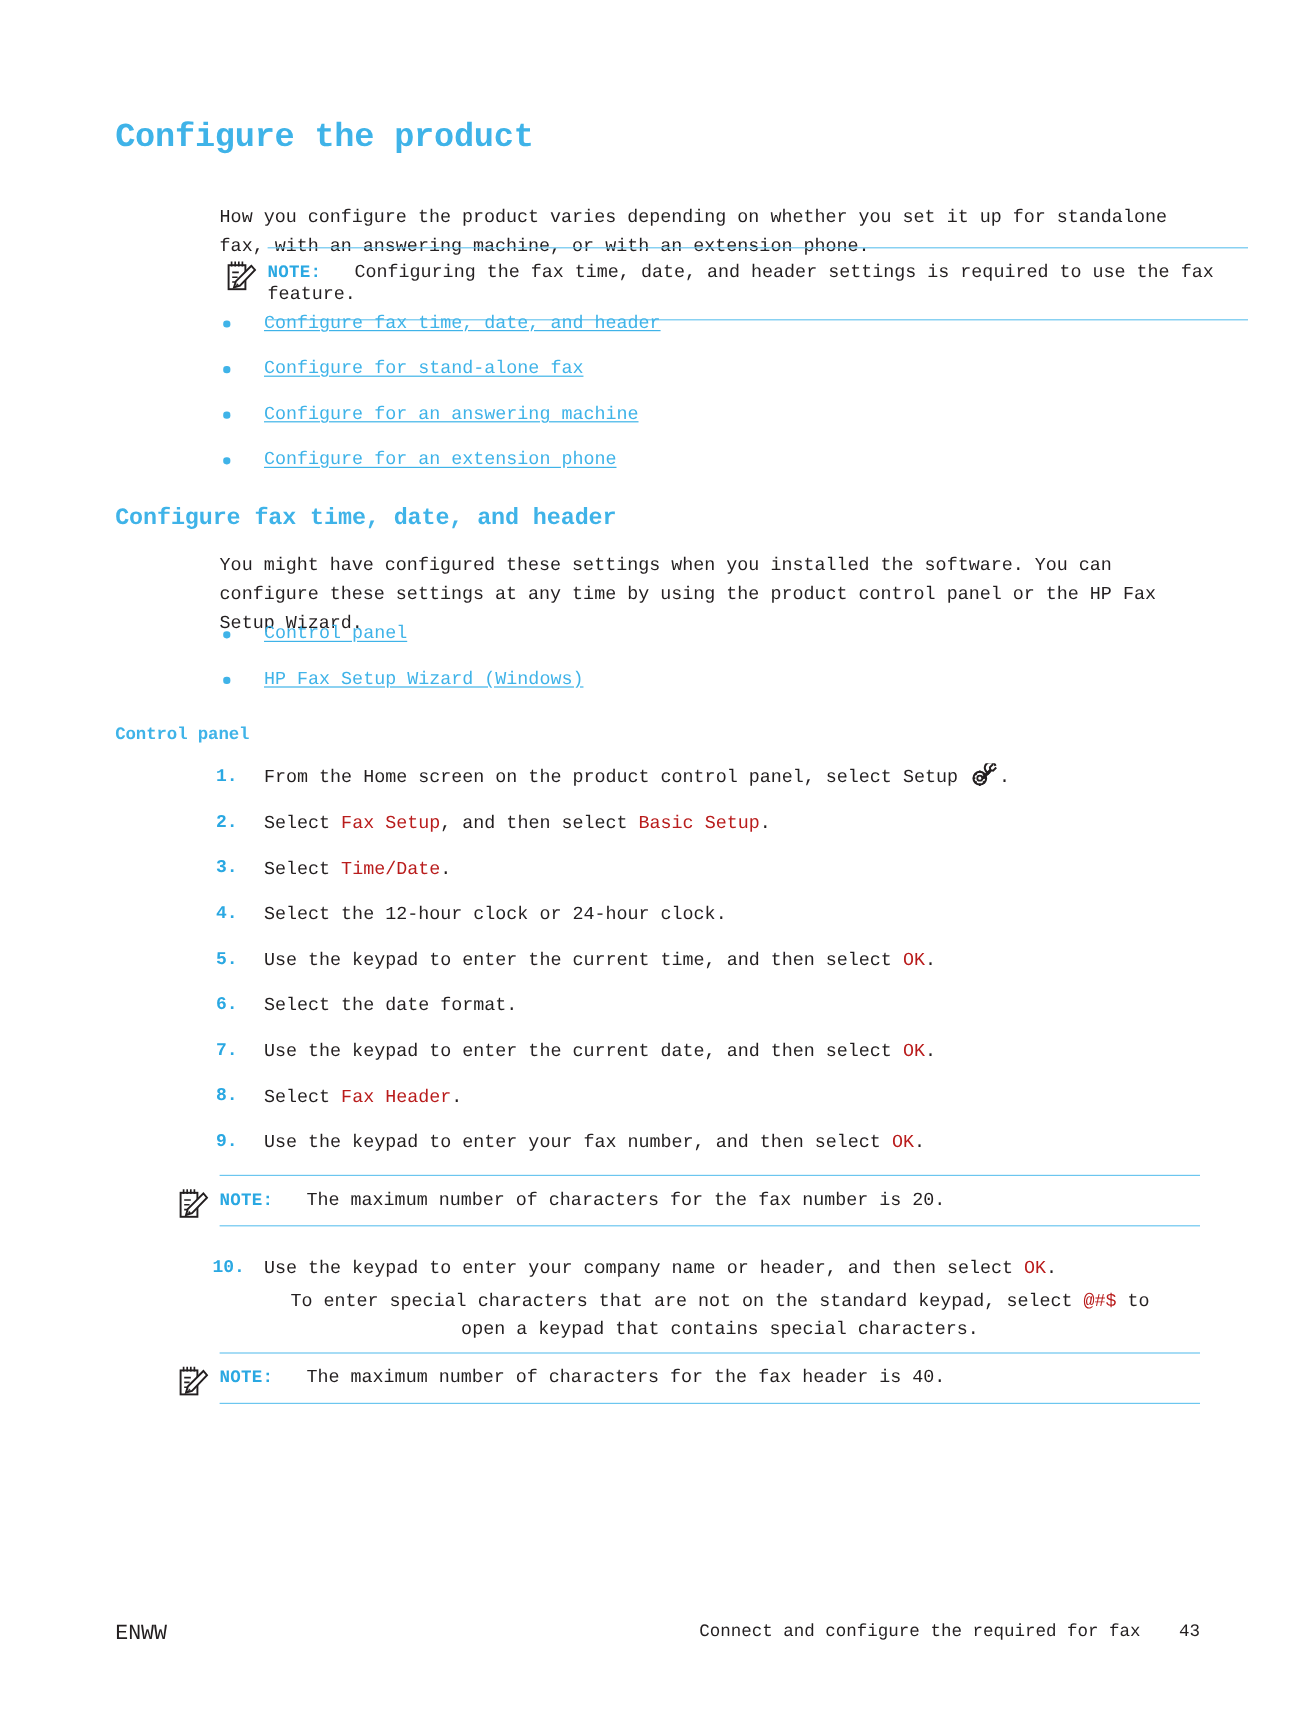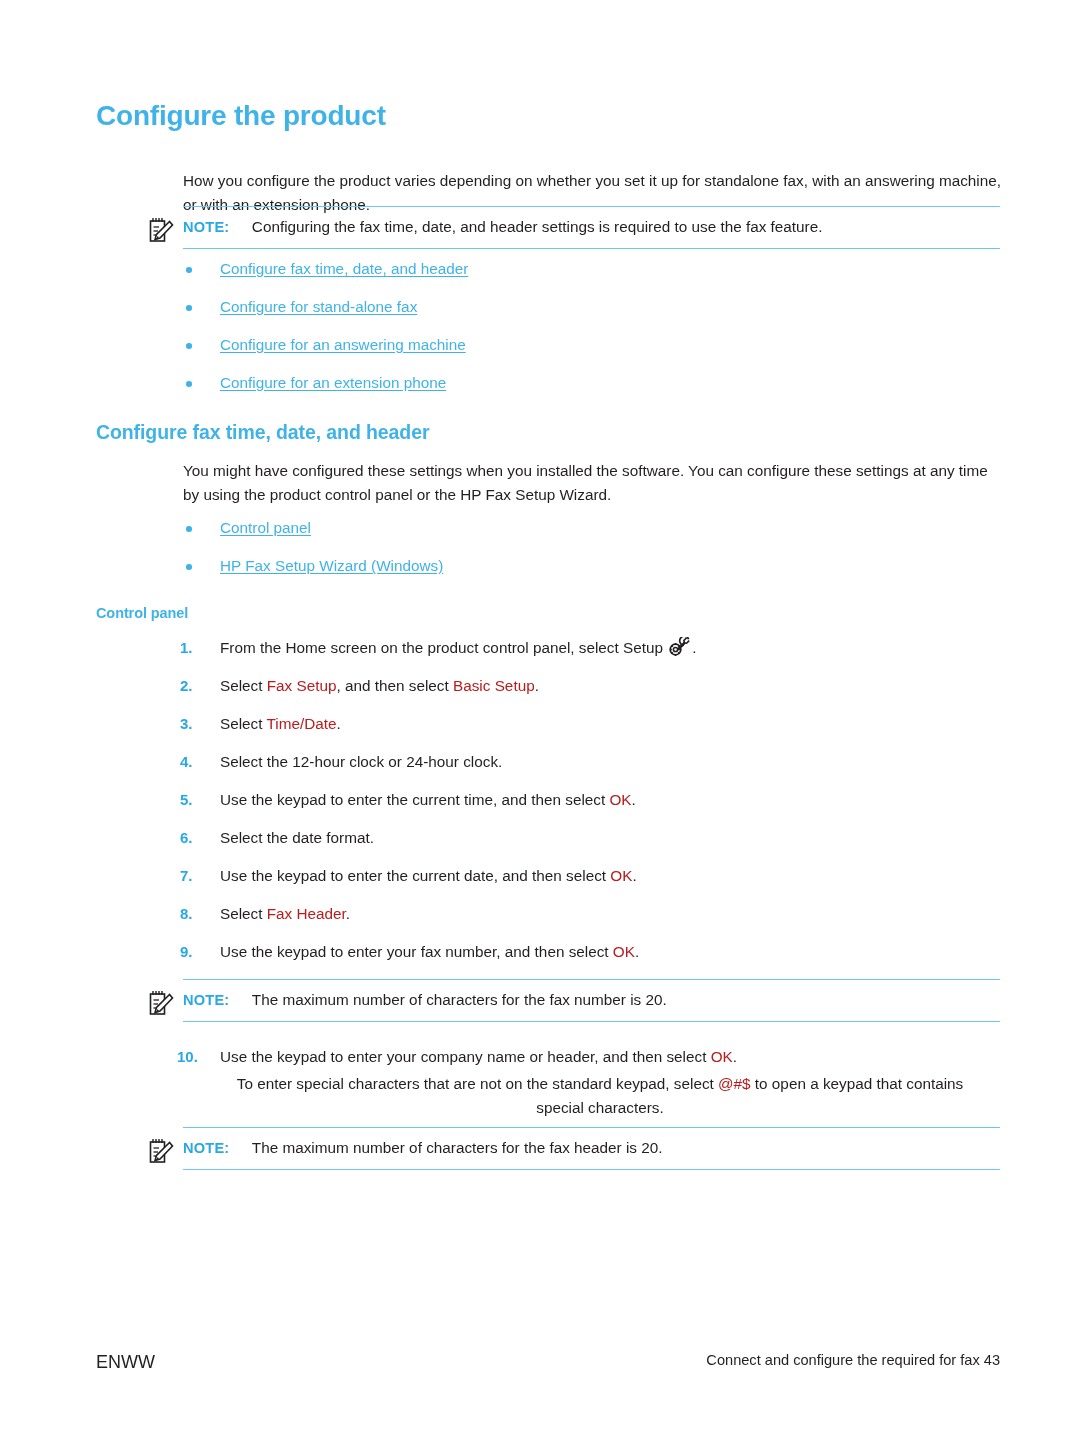--- a/index.html
+++ b/index.html
@@ -15,20 +15,21 @@
     color: #231f20;
     -webkit-font-smoothing: antialiased;
   }
 
   .page {
     position: absolute;
     left: 0; top: 0;
     width: 1076px;
     height: 1437px;
     overflow: hidden;
+    font-family: Liberation Mono, monospace;
   }
 
   
   .h1 {
     position: absolute;
     left: 96px;
     top: 100px;
     font-size: 28px;
     font-weight: bold;
     color: #3fb3e8;
@@ -172,34 +173,34 @@
   .footer-right {
     position: absolute;
     right: 76px;
     top: 1352px;
     font-size: 14.6px;
     color: #231f20;
     white-space: nowrap;
   }
   .footer-page {
     display: inline-block;
-    margin-left: 4px;
+    margin-left: 32px;
     font-weight: normal;
   }
 </style>
 </head>
 <body>
 
 <div class="page">
 
   <div class="h1">Configure the product</div>
 
   <div class="para" style="top:149px;margin-top:20px;">How you configure the product varies depending on whether you set it up for standalone fax, with an answering machine, or with an extension phone.</div>
 
-  <div class="note" style="top:206px;">
+  <div class="note" style="top:206px;margin-left:40px;">
     <span class="note-icon">
       <svg viewBox="0 0 26 28" width="26" height="28" xmlns="http://www.w3.org/2000/svg">
         <rect x="2.5" y="5" width="14" height="20" fill="#ffffff" stroke="#231f20" stroke-width="1.6"></rect>
         <line x1="5" y1="2" x2="5" y2="6" stroke="#231f20" stroke-width="1.4"></line>
         <line x1="8" y1="2" x2="8" y2="6" stroke="#231f20" stroke-width="1.4"></line>
         <line x1="11" y1="2" x2="11" y2="6" stroke="#231f20" stroke-width="1.4"></line>
         <line x1="14" y1="2" x2="14" y2="6" stroke="#231f20" stroke-width="1.4"></line>
         <line x1="5.5" y1="11" x2="11" y2="11" stroke="#231f20" stroke-width="1.3"></line>
         <line x1="5.5" y1="15" x2="10" y2="15" stroke="#231f20" stroke-width="1.3"></line>
         <line x1="5.5" y1="19" x2="12" y2="19" stroke="#231f20" stroke-width="1.3"></line>
@@ -348,19 +349,19 @@
         <line x1="11" y1="2" x2="11" y2="6" stroke="#231f20" stroke-width="1.4"></line>
         <line x1="14" y1="2" x2="14" y2="6" stroke="#231f20" stroke-width="1.4"></line>
         <line x1="5.5" y1="11" x2="11" y2="11" stroke="#231f20" stroke-width="1.3"></line>
         <line x1="5.5" y1="15" x2="10" y2="15" stroke="#231f20" stroke-width="1.3"></line>
         <line x1="5.5" y1="19" x2="12" y2="19" stroke="#231f20" stroke-width="1.3"></line>
         <path d="M23.5 5.5 L10.5 18.5 L9 23.5 L14 22 L26.5 9 Z" fill="#ffffff" stroke="#231f20" stroke-width="1.6" transform="translate(-2,0)"></path>
         <path d="M8.5 22.5 L11 21.5 L9.5 20 Z" fill="#231f20"></path>
       </svg>
     </span>
     <span class="note-label">NOTE:</span>
-    <span class="note-text">The maximum number of characters for the fax header is 20.</span>
+    <span class="note-text">The maximum number of characters for the fax header is 40.</span>
   </div>
 
   <div class="footer-left">ENWW</div>
   <div class="footer-right"><span>Connect and configure the required for fax</span><span class="footer-page">43</span></div>
 
 </div>
 
 </body></html>

